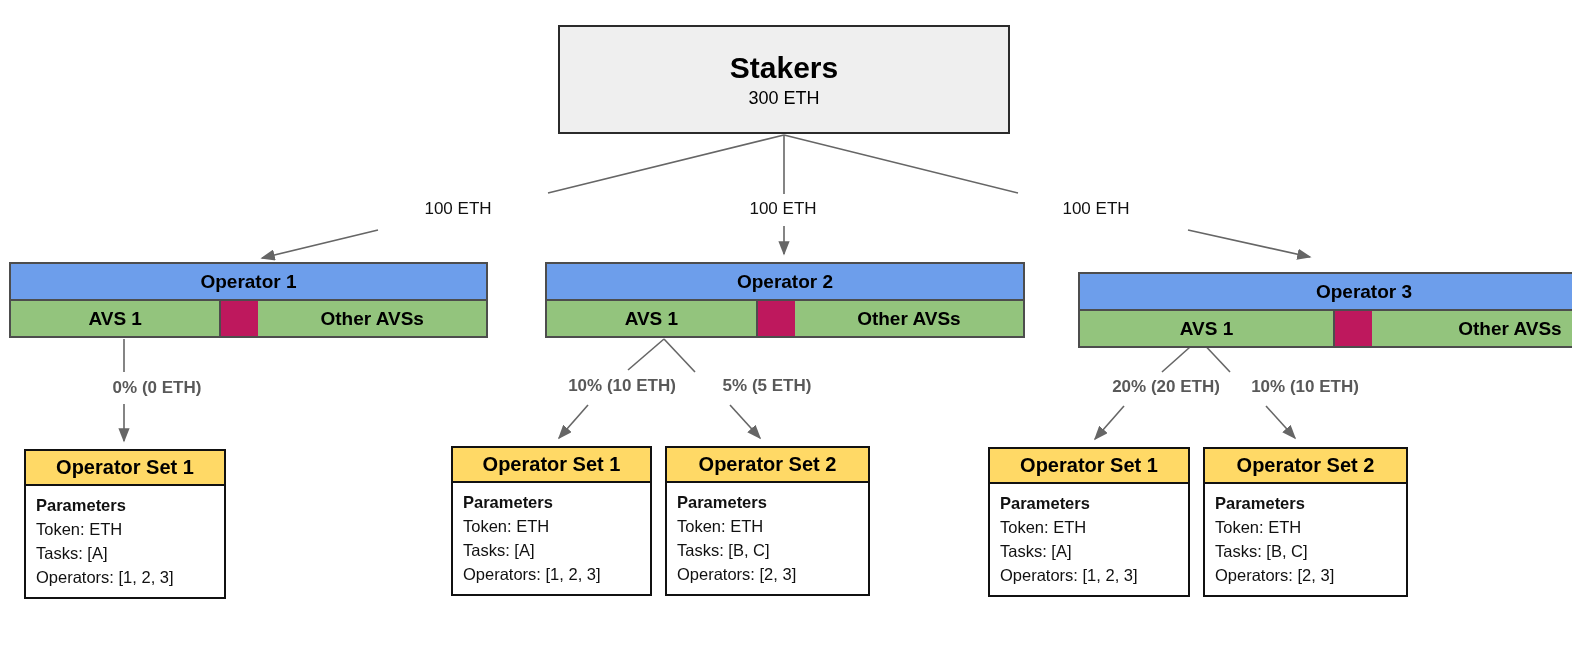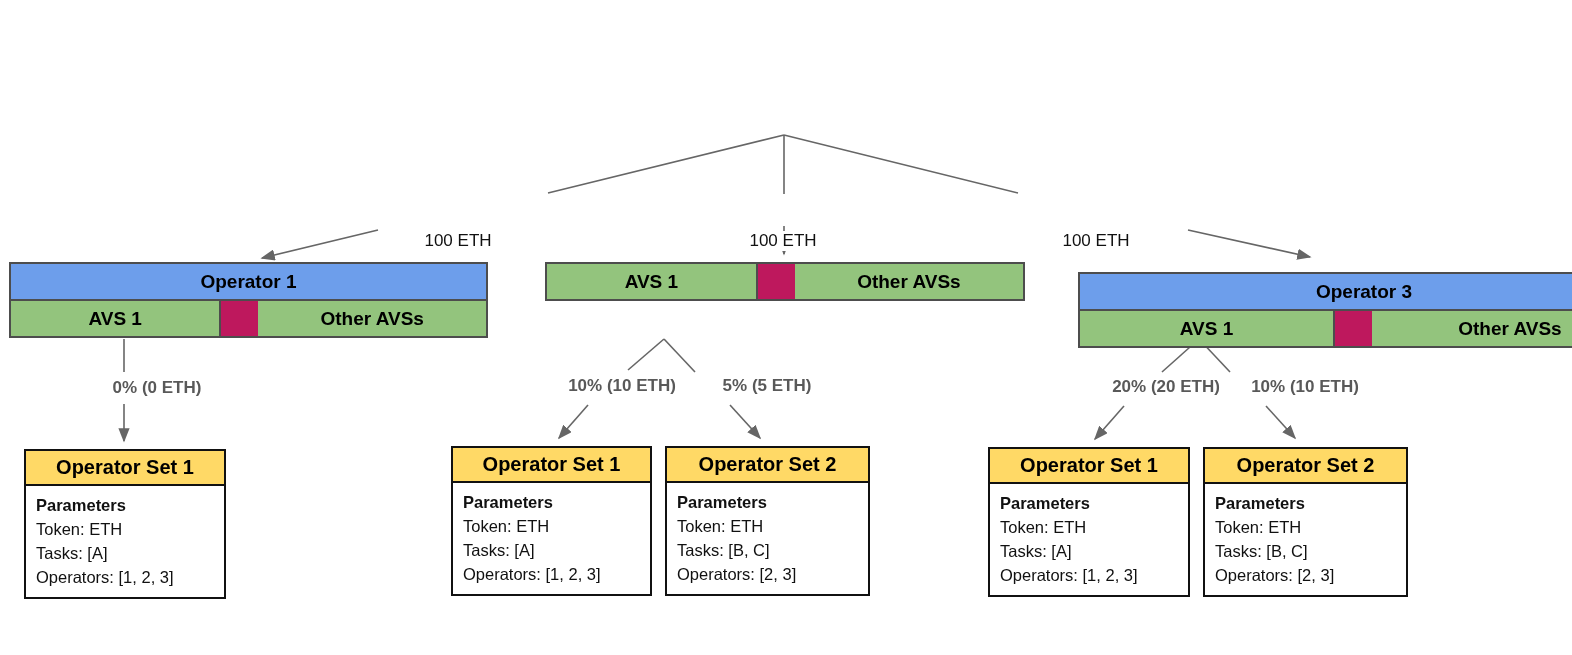--- a/index.html
+++ b/index.html
@@ -37,21 +37,20 @@
 
   
   .edge-label {
     position: absolute;
     transform: translate(-50%, -50%);
     font-size: 17px;
     color: #111111;
     white-space: nowrap;
     background: #ffffff;
     padding: 0 3px;
-    margin-top: 32px;
   }
   .alloc-label {
     position: absolute;
     transform: translate(-50%, -50%);
     font-size: 17px;
     font-weight: bold;
     color: #595959;
     white-space: nowrap;
     background: #ffffff;
     padding: 0 2px;
@@ -142,34 +141,39 @@
     <line x1="664" y1="339" x2="695" y2="372"></line>
     <line x1="588" y1="405" x2="559" y2="438" marker-end="url(#arrow)"></line>
     <line x1="730" y1="405" x2="760" y2="438" marker-end="url(#arrow)"></line>
 
     <line x1="1199" y1="339" x2="1162" y2="372"></line>
     <line x1="1199" y1="339" x2="1230" y2="372"></line>
     <line x1="1124" y1="406" x2="1095" y2="439" marker-end="url(#arrow)"></line>
     <line x1="1266" y1="406" x2="1295" y2="438" marker-end="url(#arrow)"></line>
   </svg>
 
+  <div class="stakers-box">
+    <div class="stakers-title">Stakers</div>
+    <div class="stakers-amount">300 ETH</div>
+  </div>
 
   <div class="edge-label" style="left:458px; top:209px;">100 ETH</div>
   <div class="edge-label" style="left:783px; top:209px;">100 ETH</div>
   <div class="edge-label" style="left:1096px; top:209px;">100 ETH</div>
 
   <div class="op-table" id="op1">
     <div class="op-header">Operator 1</div>
     <div class="op-cells">
       <div class="op-cell avs">AVS 1</div>
       <div class="op-cell other">Other AVSs</div>
     </div>
   </div>
 
   <div class="op-table" id="op2">
+    <div class="op-header">Operator 2</div>
     <div class="op-cells">
       <div class="op-cell avs">AVS 1</div>
       <div class="op-cell other">Other AVSs</div>
     </div>
   </div>
 
   <div class="op-table" id="op3">
     <div class="op-header">Operator 3</div>
     <div class="op-cells">
       <div class="op-cell avs">AVS 1</div>

